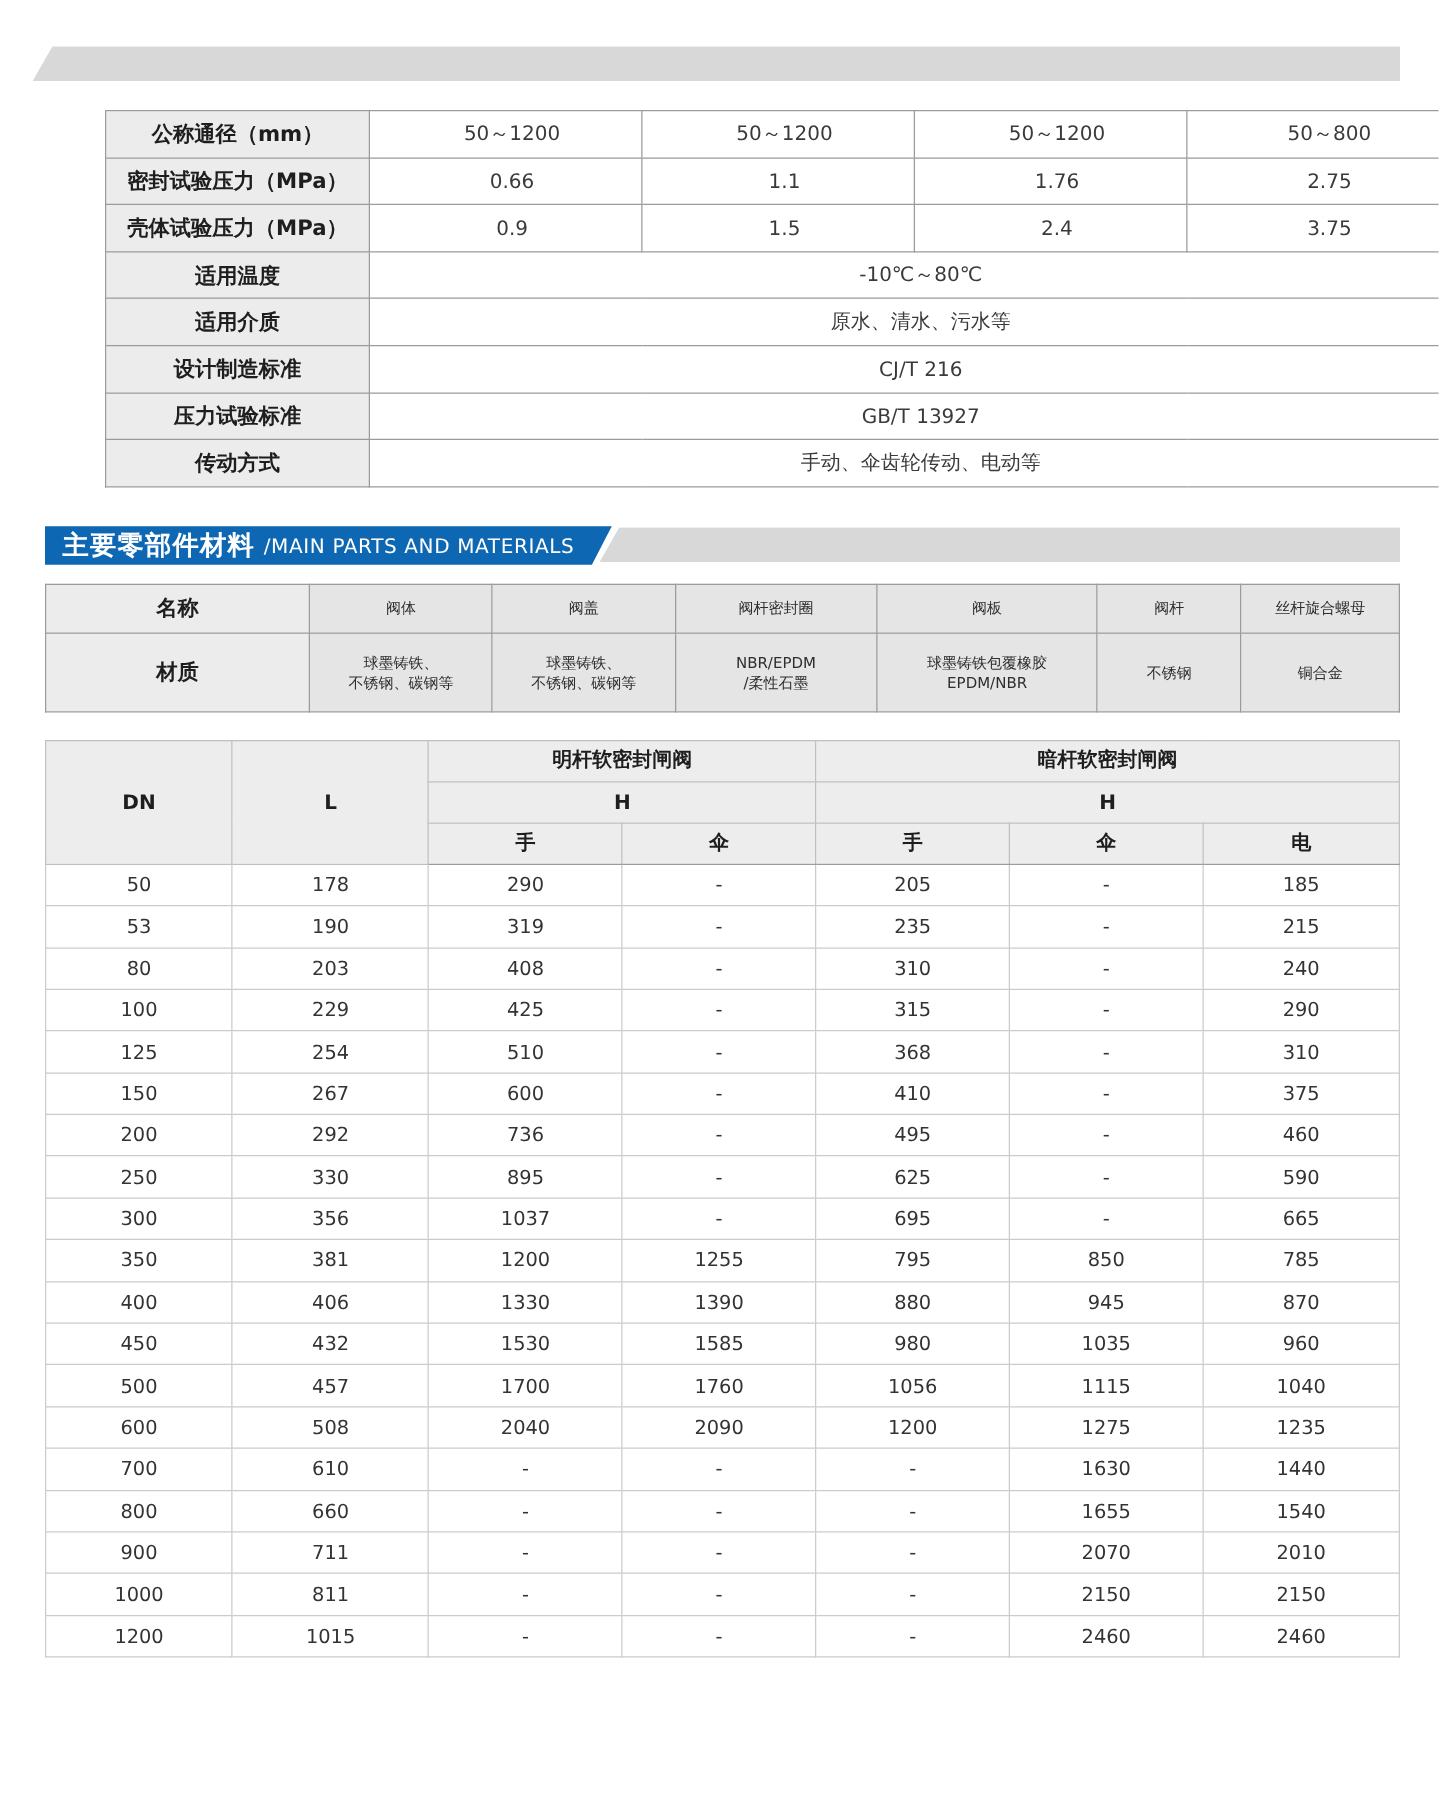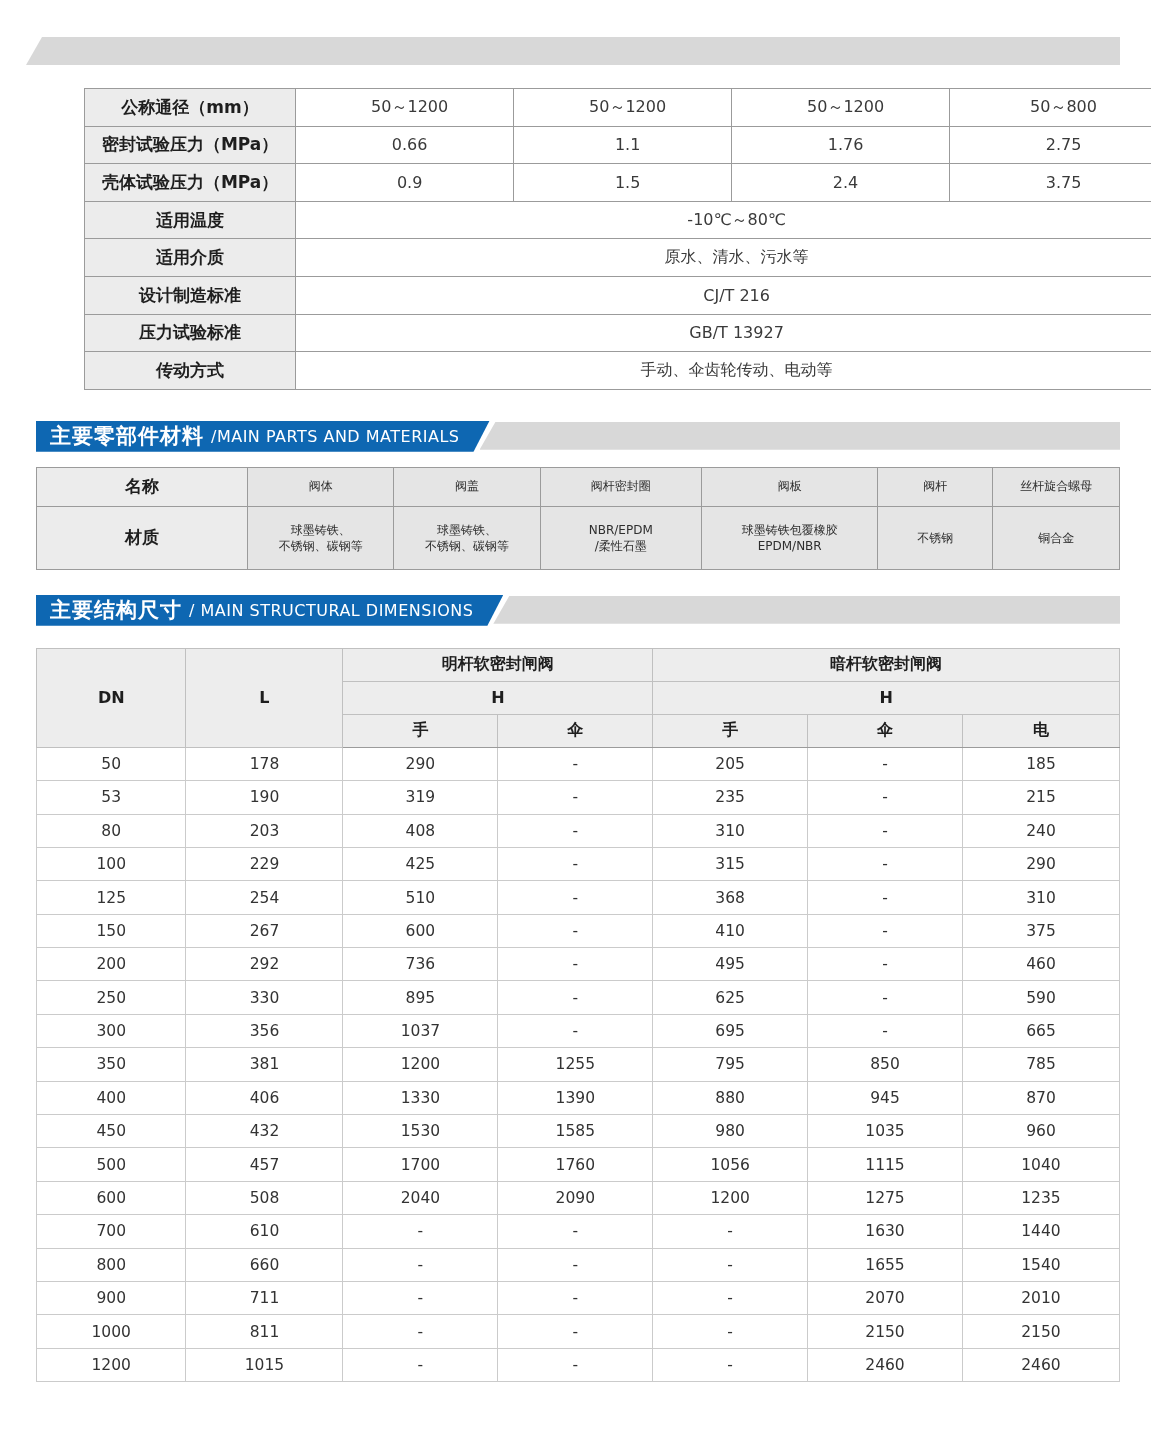--- a/index.html
+++ b/index.html
@@ -174,27 +174,20 @@
             <td class="material-cell">NBR/EPDM
 /柔性石墨</td>
             <td class="material-cell">球墨铸铁包覆橡胶
 EPDM/NBR</td>
             <td class="material-cell">不锈钢</td>
             <td class="material-cell">铜合金</td>
           </tr>
       </tbody>
     </table>
 
-    <div class="banner" style="margin-top:25px;">
-      <div class="banner-blue">
-        <span class="banner-zh">主要结构尺寸</span>
-        <span class="banner-en">/ MAIN STRUCTURAL DIMENSIONS</span>
-      </div>
-      <div class="banner-gray"></div>
-    </div>
 
     <table class="dim-table">
       <colgroup>
         <col class="d0">
           <col class="d1">
           <col class="d2">
           <col class="d3">
           <col class="d4">
           <col class="d5">
           <col class="d6">

